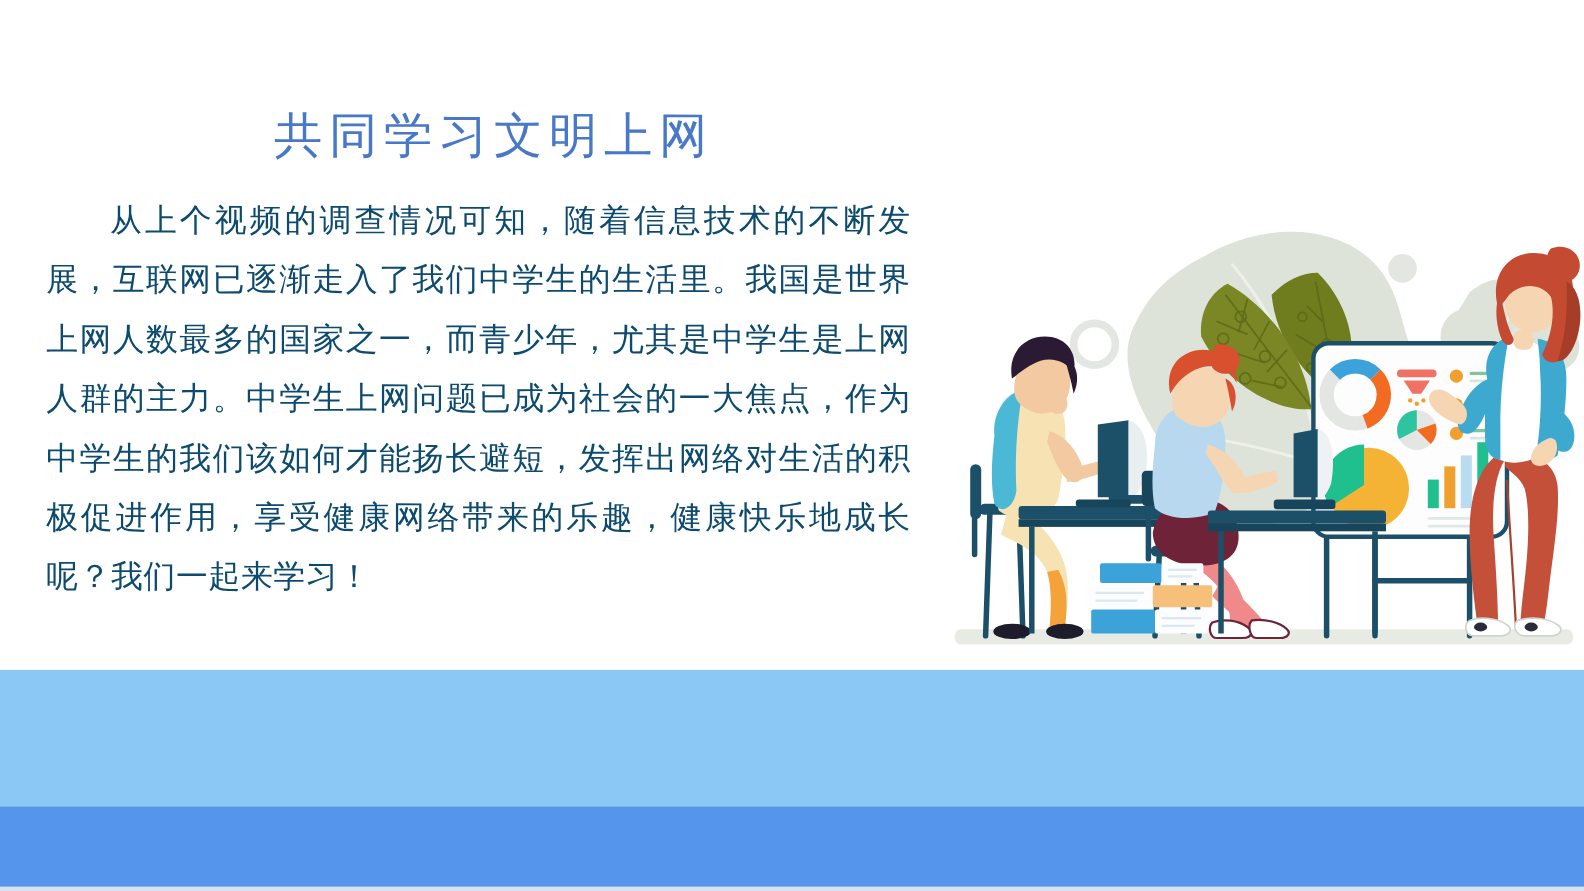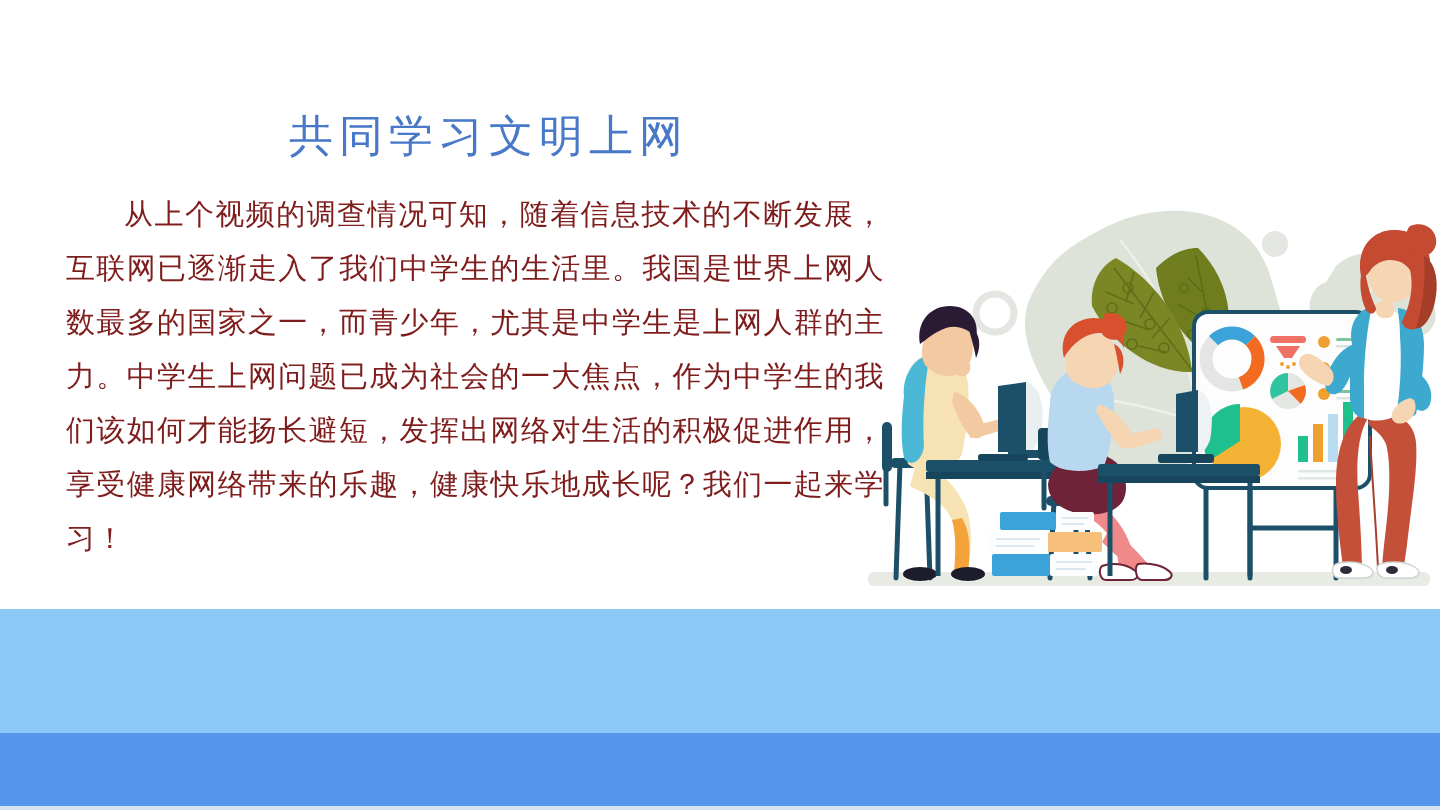--- a/index.html
+++ b/index.html
@@ -21,45 +21,44 @@
     width: 1440px;
     height: 810px;
     background: #ffffff;
     overflow: hidden;
   }
 
   
   .text-col {
     position: absolute;
     left: 0px;
-    top: 113px;
+    top: 100px;
     width: 880px;
     height: 500px;
-    padding-left: 40px;
   }
 
   .slide-title {
     font-family: "Liberation Serif", "DejaVu Serif", serif;
     font-size: 44px;
     line-height: 1.1;
     color: #4878C8;
     font-weight: 400;
     letter-spacing: 6px;
     text-align: center;
     padding-left: 18px;
     margin: 0 0 26px 0;
     white-space: nowrap;
   }
 
   .body-para {
     font-family: "Liberation Serif", "DejaVu Serif", serif;
     font-size: 29px;
     line-height: 54px;
-    color: #7f1d1d;
-    margin: 0;
+    color: #0c4a6e;
+    margin: 16px;
     padding: 0 36px 0 26px;
     text-align: justify;
     text-justify: inter-ideograph;
     text-indent: 2em;
     letter-spacing: 0.5px;
   }
 
   
   .band-light {
     position: absolute;

